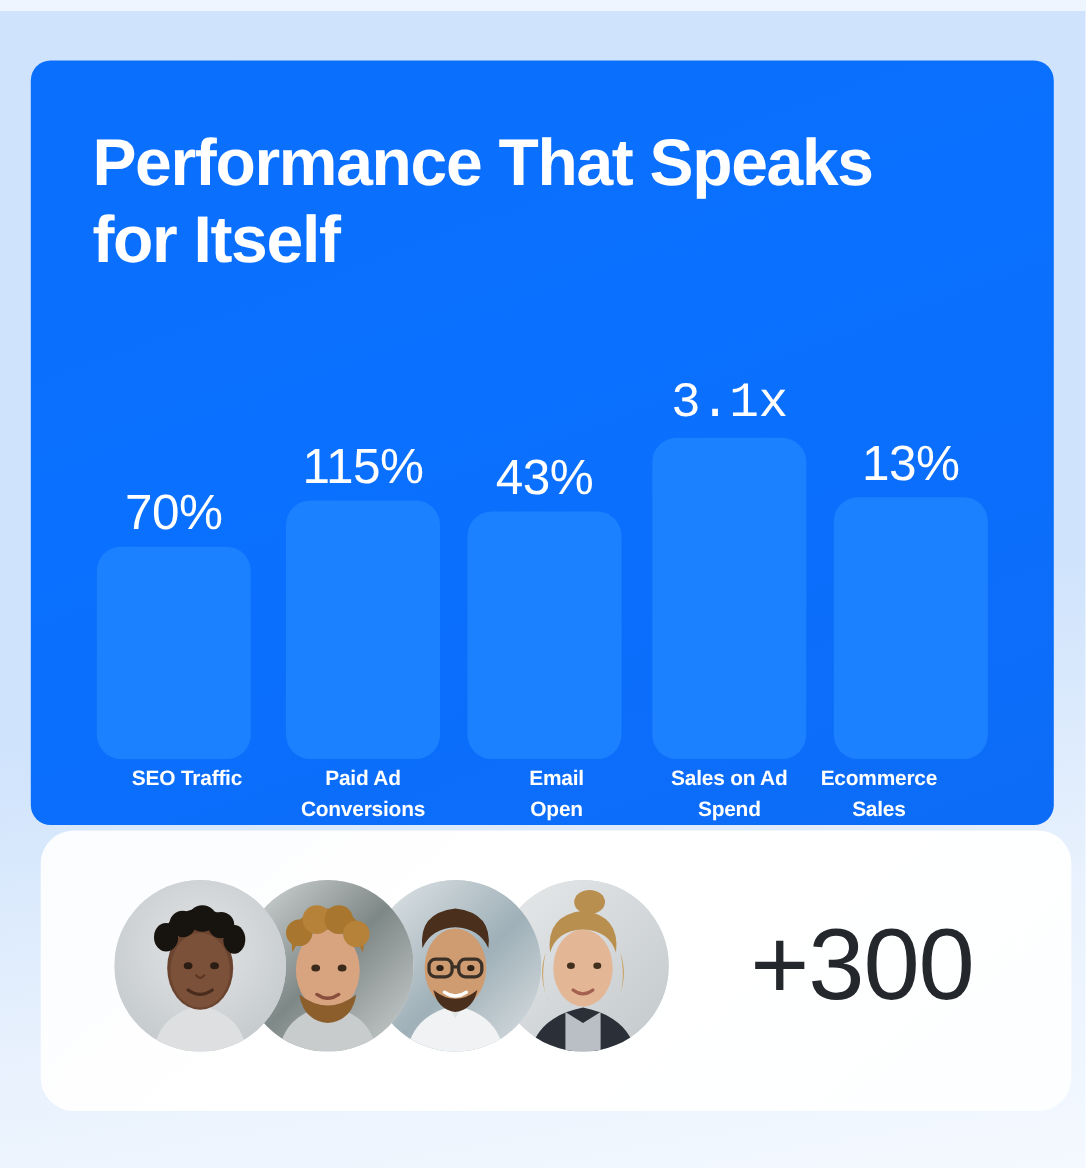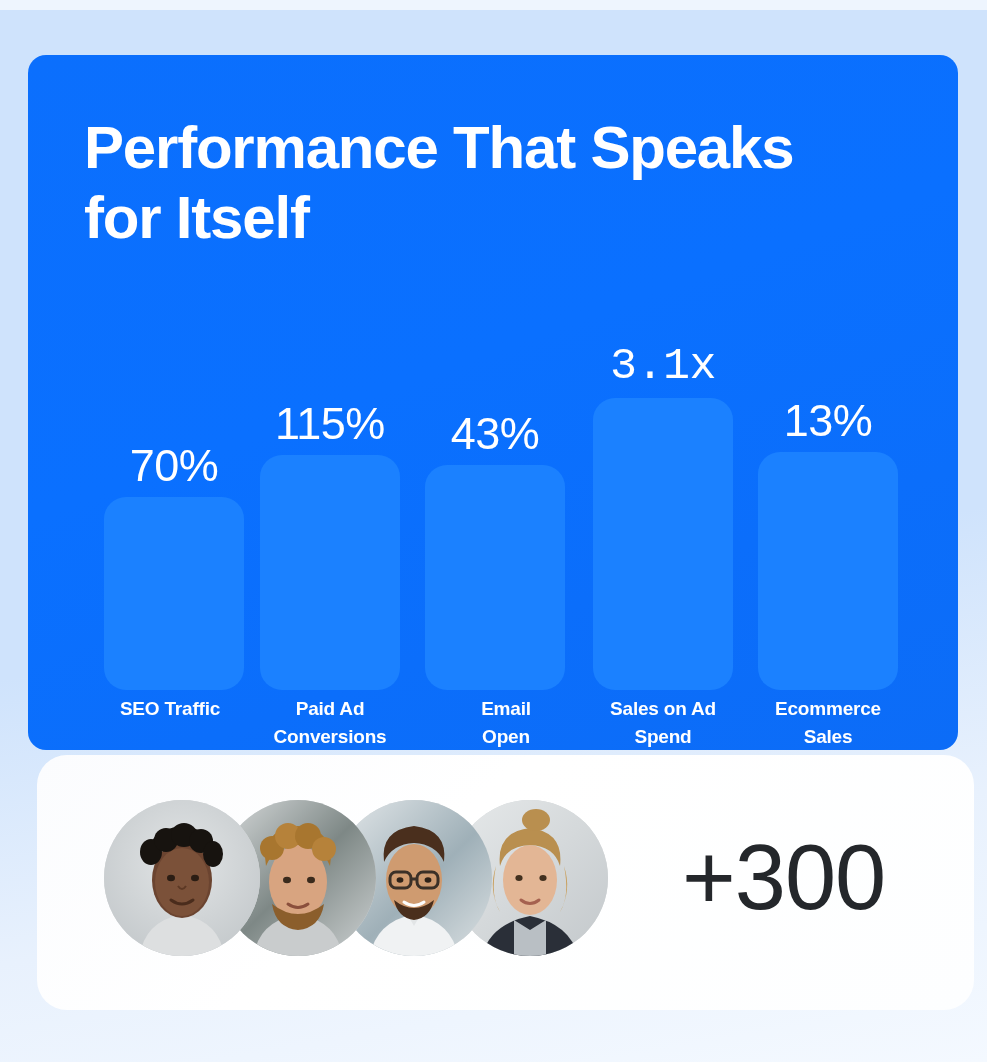--- a/index.html
+++ b/index.html
@@ -163,21 +163,21 @@
 
 <div id="canvas">
 
   <div id="hero-card">
 
     <div id="hero-title">Performance That Speaks
 for Itself</div>
 
     <div id="chart">
 
-      <div class="bar-col" style="left:32px;">
+      <div class="bar-col" style="left:16px;">
         <div class="bar-value" style="bottom:198px;">70%</div>
         <div class="bar-rect" style="height:193px;"></div>
       </div>
 
       <div class="bar-col" style="left:188px;">
         <div class="bar-value" style="bottom:240px;">115%</div>
         <div class="bar-rect" style="height:235px;"></div>
       </div>
 
       <div class="bar-col" style="left:353px;">
@@ -199,21 +199,21 @@
     <div id="labels">
       <div class="cat-label" style="left:183px;">Paid Ad
 Conversions</div>
       <div class="cat-label" style="left:23px;">SEO Traffic</div>
       <div class="cat-label" style="left:359px;">Email
 Open
 Rates</div>
       <div class="cat-label" style="left:516px;">Sales on Ad
 Spend
 (ROAS)</div>
-      <div class="cat-label" style="left:681px;">Ecommerce
+      <div class="cat-label" style="left:652px;">Ecommerce
 Sales</div>
     </div>
   </div>
 
   <div id="proof-card">
 
     <div id="avatar-row">
 
       <div class="avatar" style="left:0px; z-index:4;">
         <svg viewBox="0 0 156 156" xmlns="http://www.w3.org/2000/svg">

